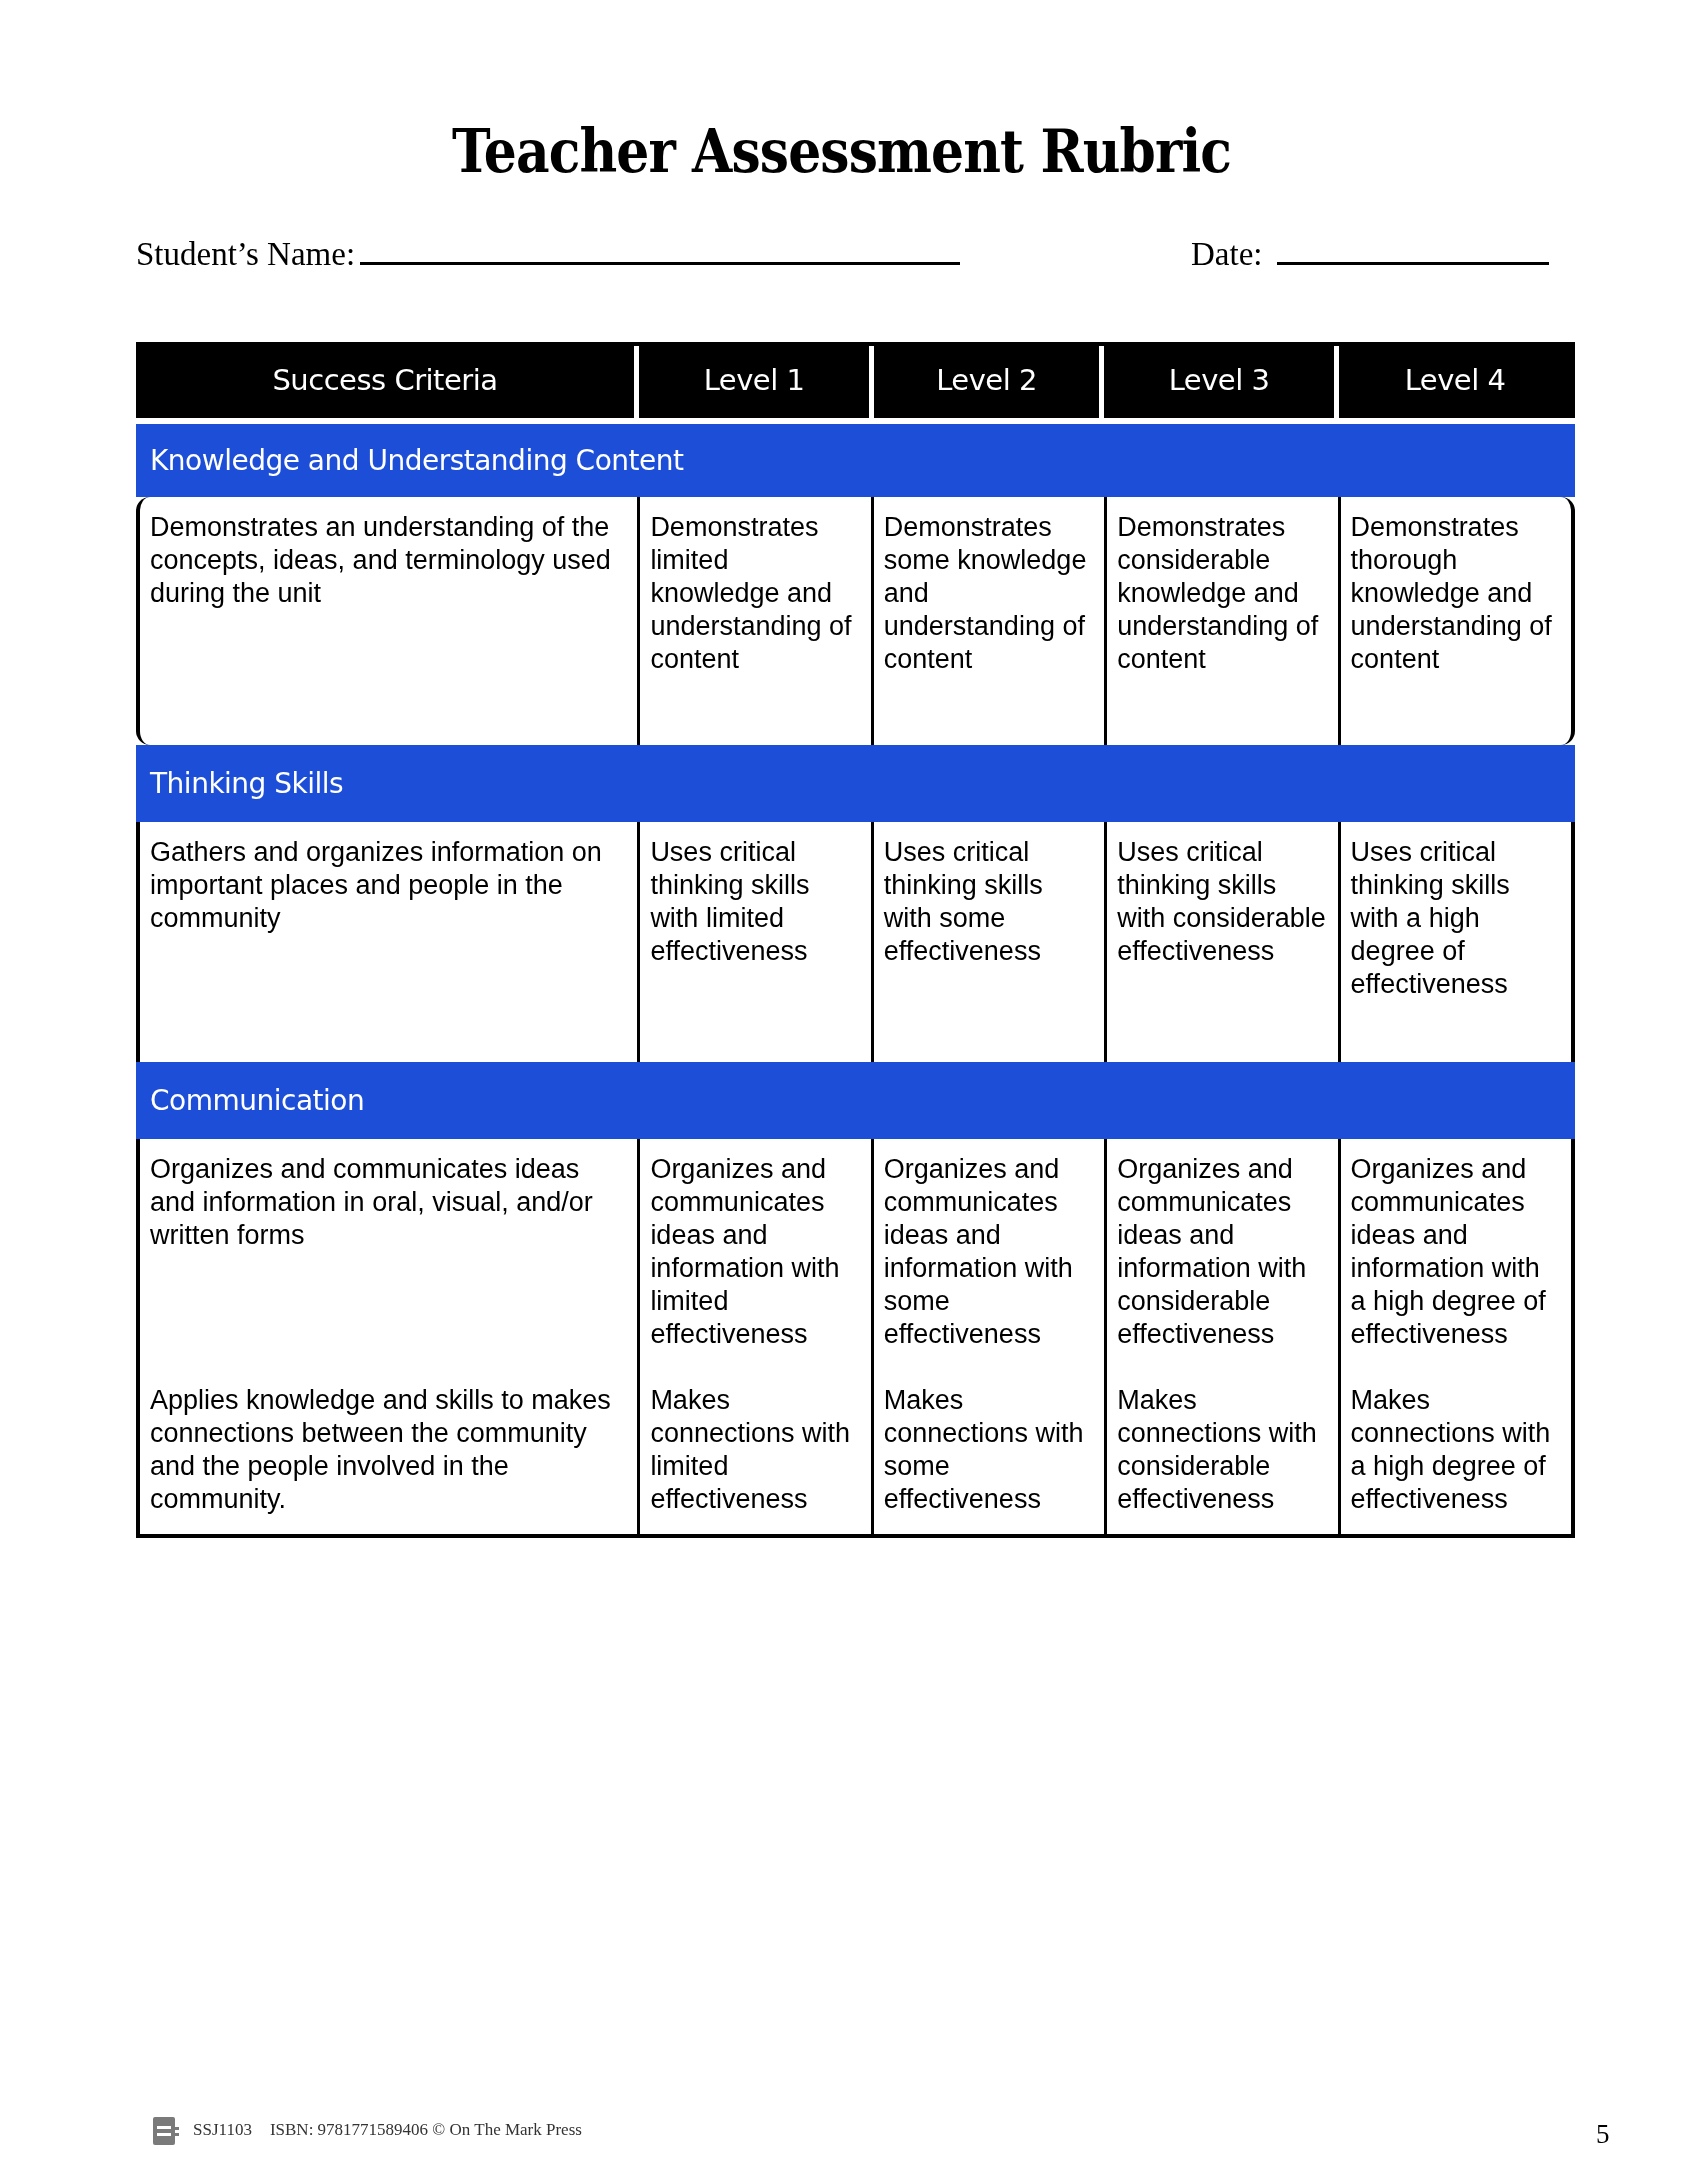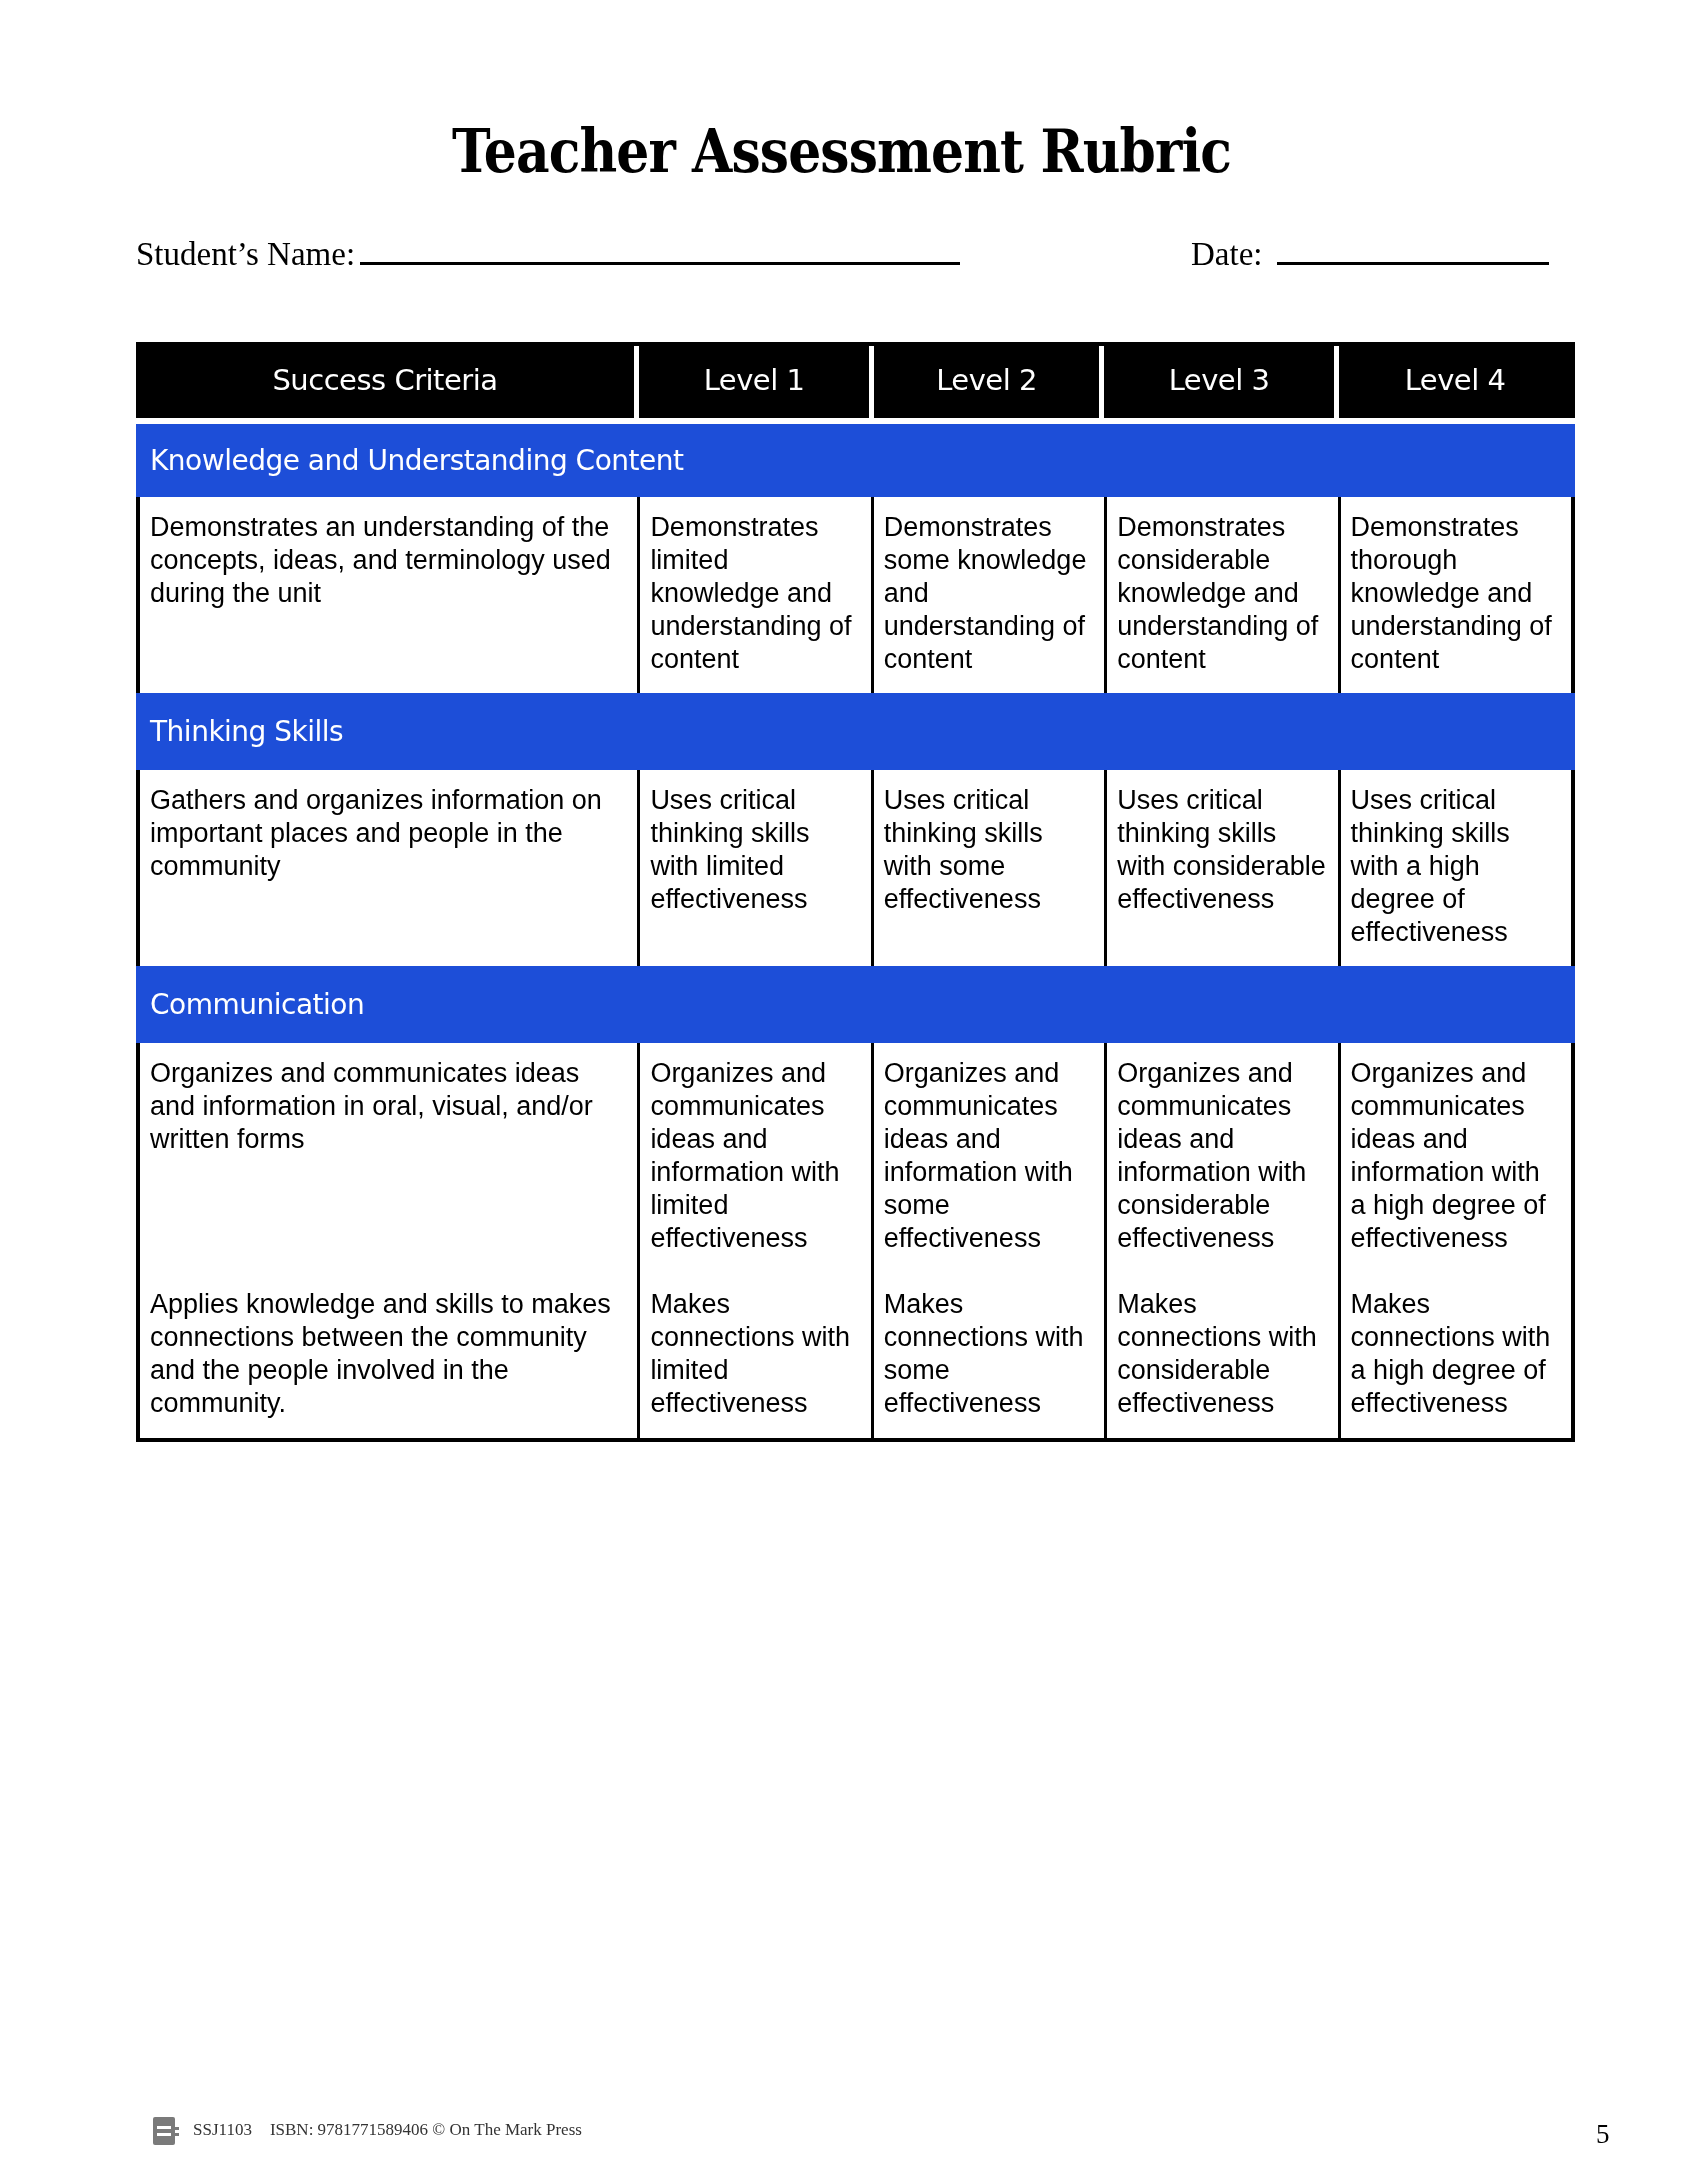--- a/index.html
+++ b/index.html
@@ -67,30 +67,30 @@
     <div class="hdr-sep"></div>
     <div class="hdr-cell" style="width:225px;">Level 2</div>
     <div class="hdr-sep"></div>
     <div class="hdr-cell" style="width:230px;">Level 3</div>
     <div class="hdr-sep"></div>
     <div class="hdr-cell" style="width:232px;">Level 4</div>
   </div>
   <div class="gap"></div>
 
   <div class="cat-row">Knowledge and Understanding Content</div>
-  <div class="data-row" style="height:196px;">
+  <div class="data-row" style="height:248px;border-radius:14px;">
     <div class="cell c0">Demonstrates an understanding of the concepts, ideas, and  terminology used during the unit</div>
     <div class="cell c1">Demonstrates limited knowledge and understanding of content</div>
     <div class="cell c2">Demonstrates some knowledge and understanding of content</div>
     <div class="cell c3">Demonstrates considerable knowledge and understanding of content</div>
     <div class="cell c4">Demonstrates thorough knowledge and understanding of content</div>
   </div>
 
   <div class="cat-row" style="height:77px;">Thinking Skills</div>
-  <div class="data-row" style="height:196px;">
+  <div class="data-row" style="height:240px;">
     <div class="cell c0">Gathers and organizes information on important places and people in the community</div>
     <div class="cell c1">Uses critical thinking skills with limited effectiveness</div>
     <div class="cell c2">Uses critical thinking skills with some effectiveness</div>
     <div class="cell c3">Uses critical thinking skills with considerable effectiveness</div>
     <div class="cell c4">Uses critical thinking skills with a high degree of effectiveness</div>
   </div>
 
   <div class="cat-row" style="height:77px;">Communication</div>
   <div class="data-row" style="height:231px;">
     <div class="cell c0">Organizes and communicates ideas and information in oral, visual, and/or written forms</div>

